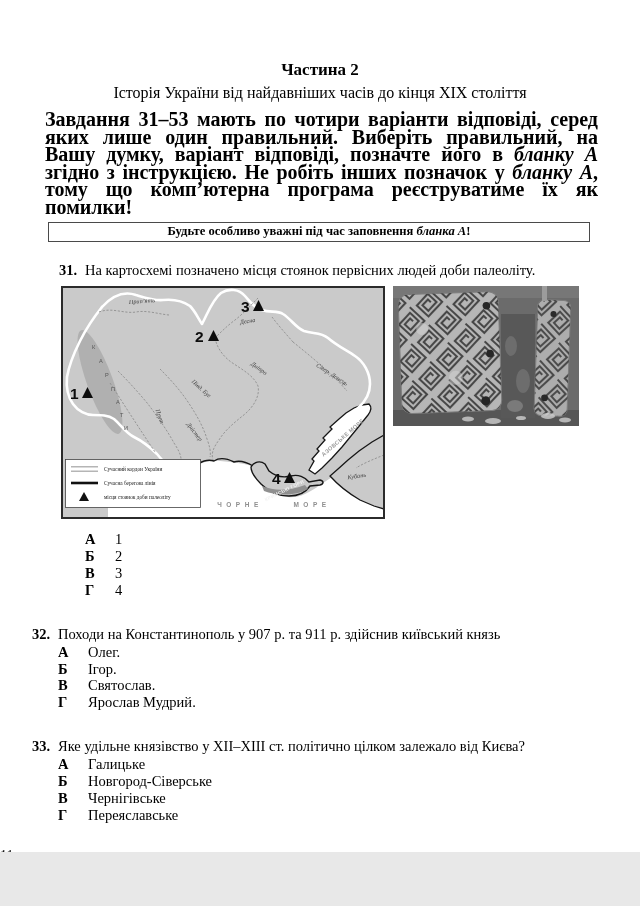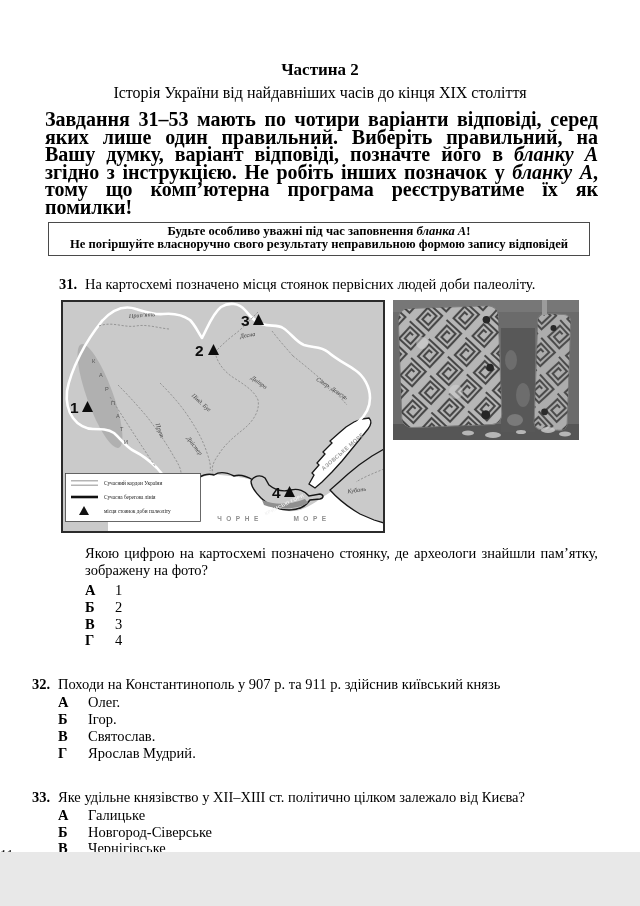--- a/index.html
+++ b/index.html
@@ -60,21 +60,20 @@
 
 <div class="page">
 
   <h1 class="part-title">Частина 2</h1>
   <h2 class="section-title">Історія України від найдавніших часів до кінця XIX століття</h2>
 
   <p class="instructions"><span>Завдання 31–53 мають по чотири варіанти відповіді, серед яких лише один правильний. Виберіть правильний, на Вашу думку, варіант відповіді, позначте його в </span><span class="it">бланку А</span><span> згідно з інструкцією. Не робіть інших позначок у </span><span class="it">бланку А</span><span>, тому що комп’ютерна програма реєструватиме їх як помилки!</span></p>
 
   <div class="warning-box">
     <div><span>Будьте особливо уважні під час заповнення </span><span class="it">бланка А</span><span>!</span></div>
-    <div>Не погіршуйте власноручно свого результату неправильною формою запису відповідей</div>
   </div>
 
   <div class="q q31">
     <div class="q-head">
       <span class="q-num">31.</span>
       <span class="q-stem">На картосхемі позначено місця стоянок первісних людей доби палеоліту.</span>
     </div>
 
     <div class="figures">
 
@@ -217,21 +216,20 @@
           <ellipse cx="100" cy="135" rx="8" ry="3"></ellipse>
           <ellipse cx="128" cy="132" rx="5" ry="2"></ellipse>
           <ellipse cx="155" cy="130" rx="7" ry="3"></ellipse>
           <ellipse cx="172" cy="134" rx="6" ry="2.5"></ellipse>
         </g>
       </svg>
       </div>
     </div>
 
     <div class="q-body">
-      <p class="q-question">Якою цифрою на картосхемі позначено стоянку, де археологи знайшли пам’ятку, зображену на фото?</p>
       <div class="options">
         <div class="opt">
             <span class="opt-letter">А</span>
             <span>1</span>
           </div>
         <div class="opt">
             <span class="opt-letter">Б</span>
             <span>2</span>
           </div>
         <div class="opt">

